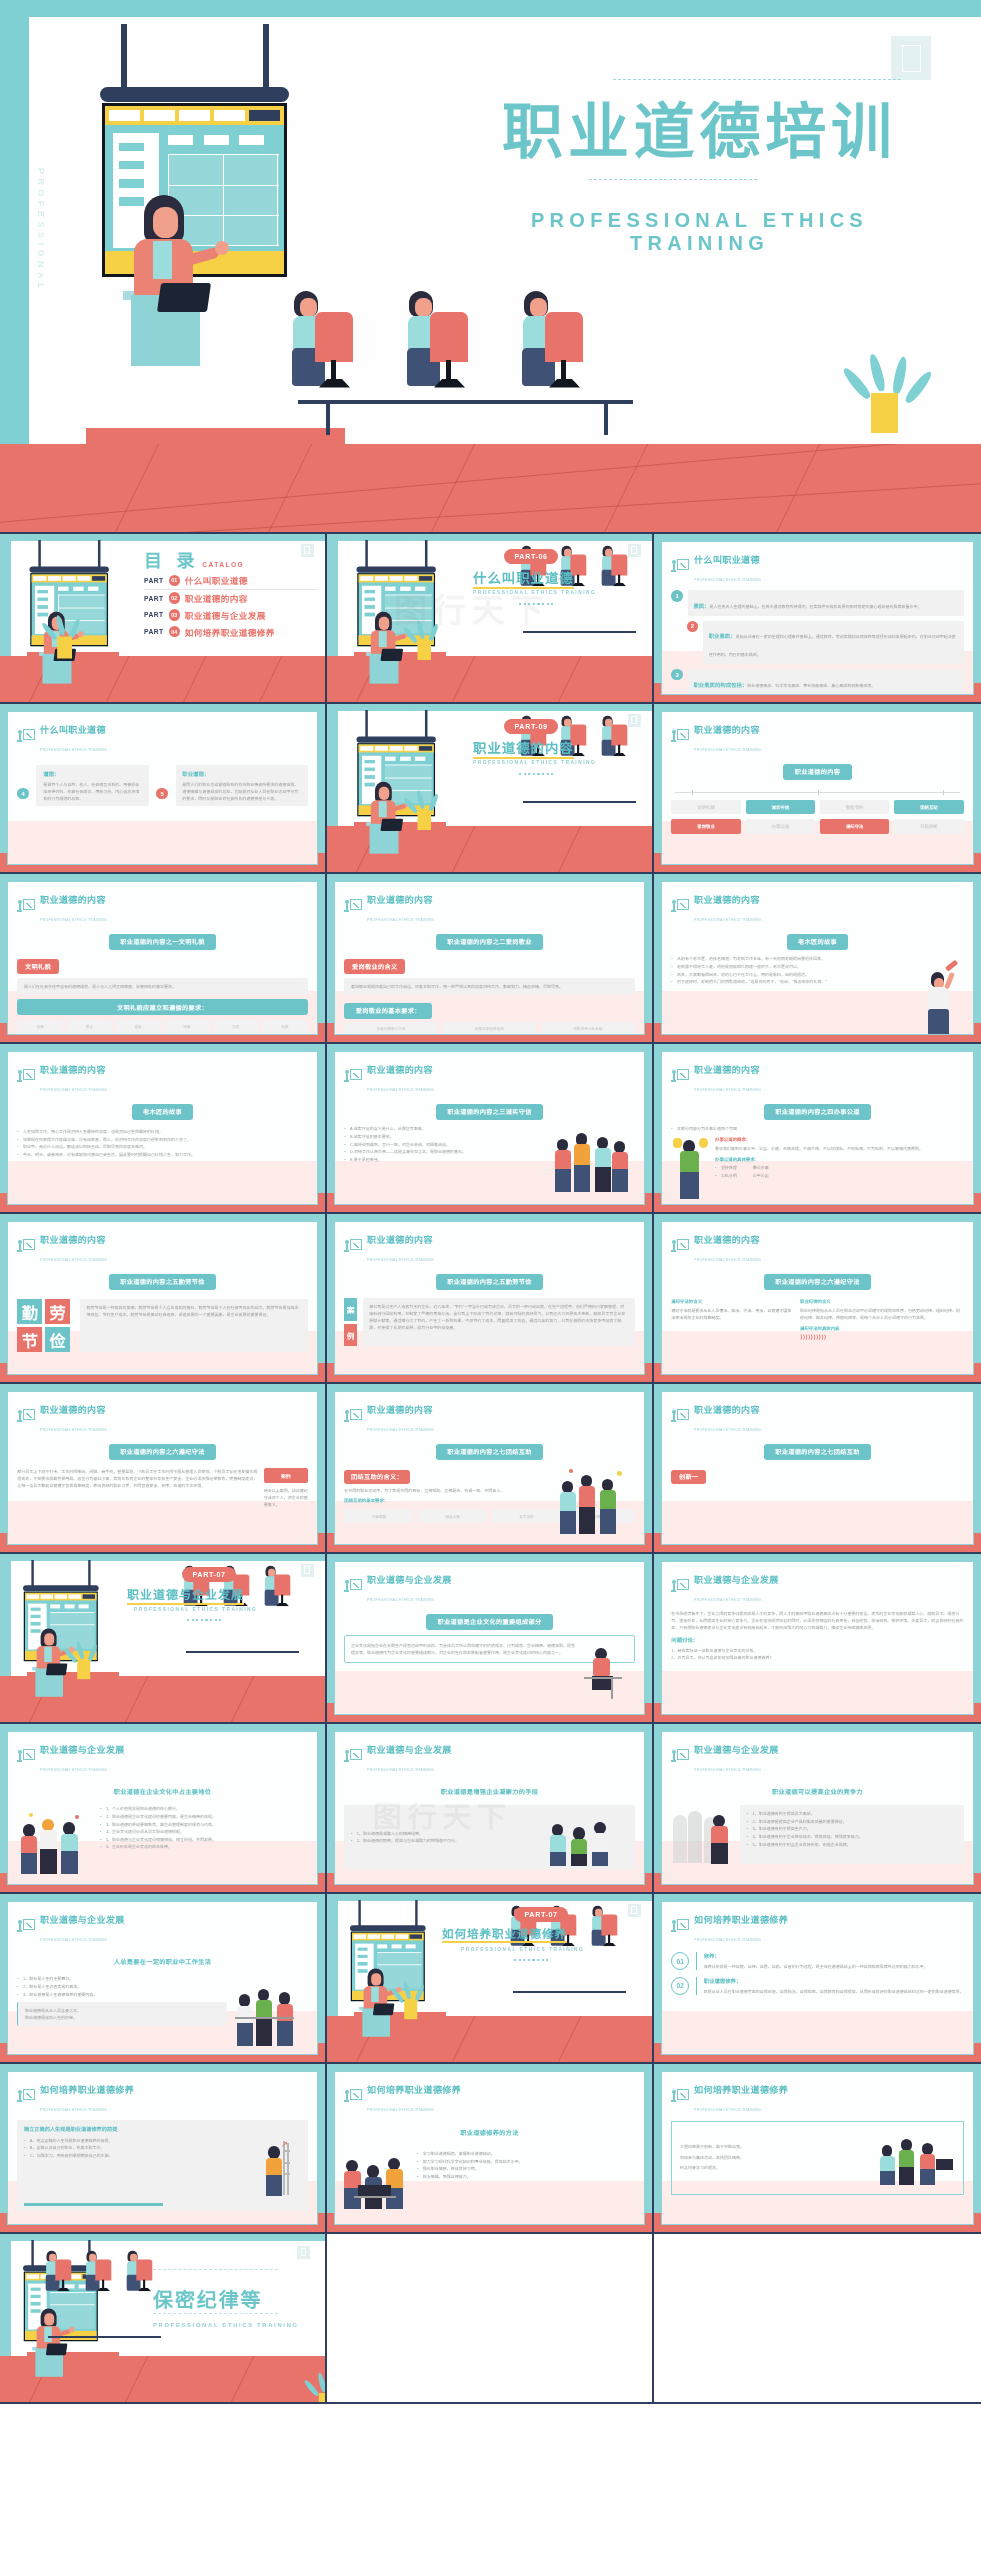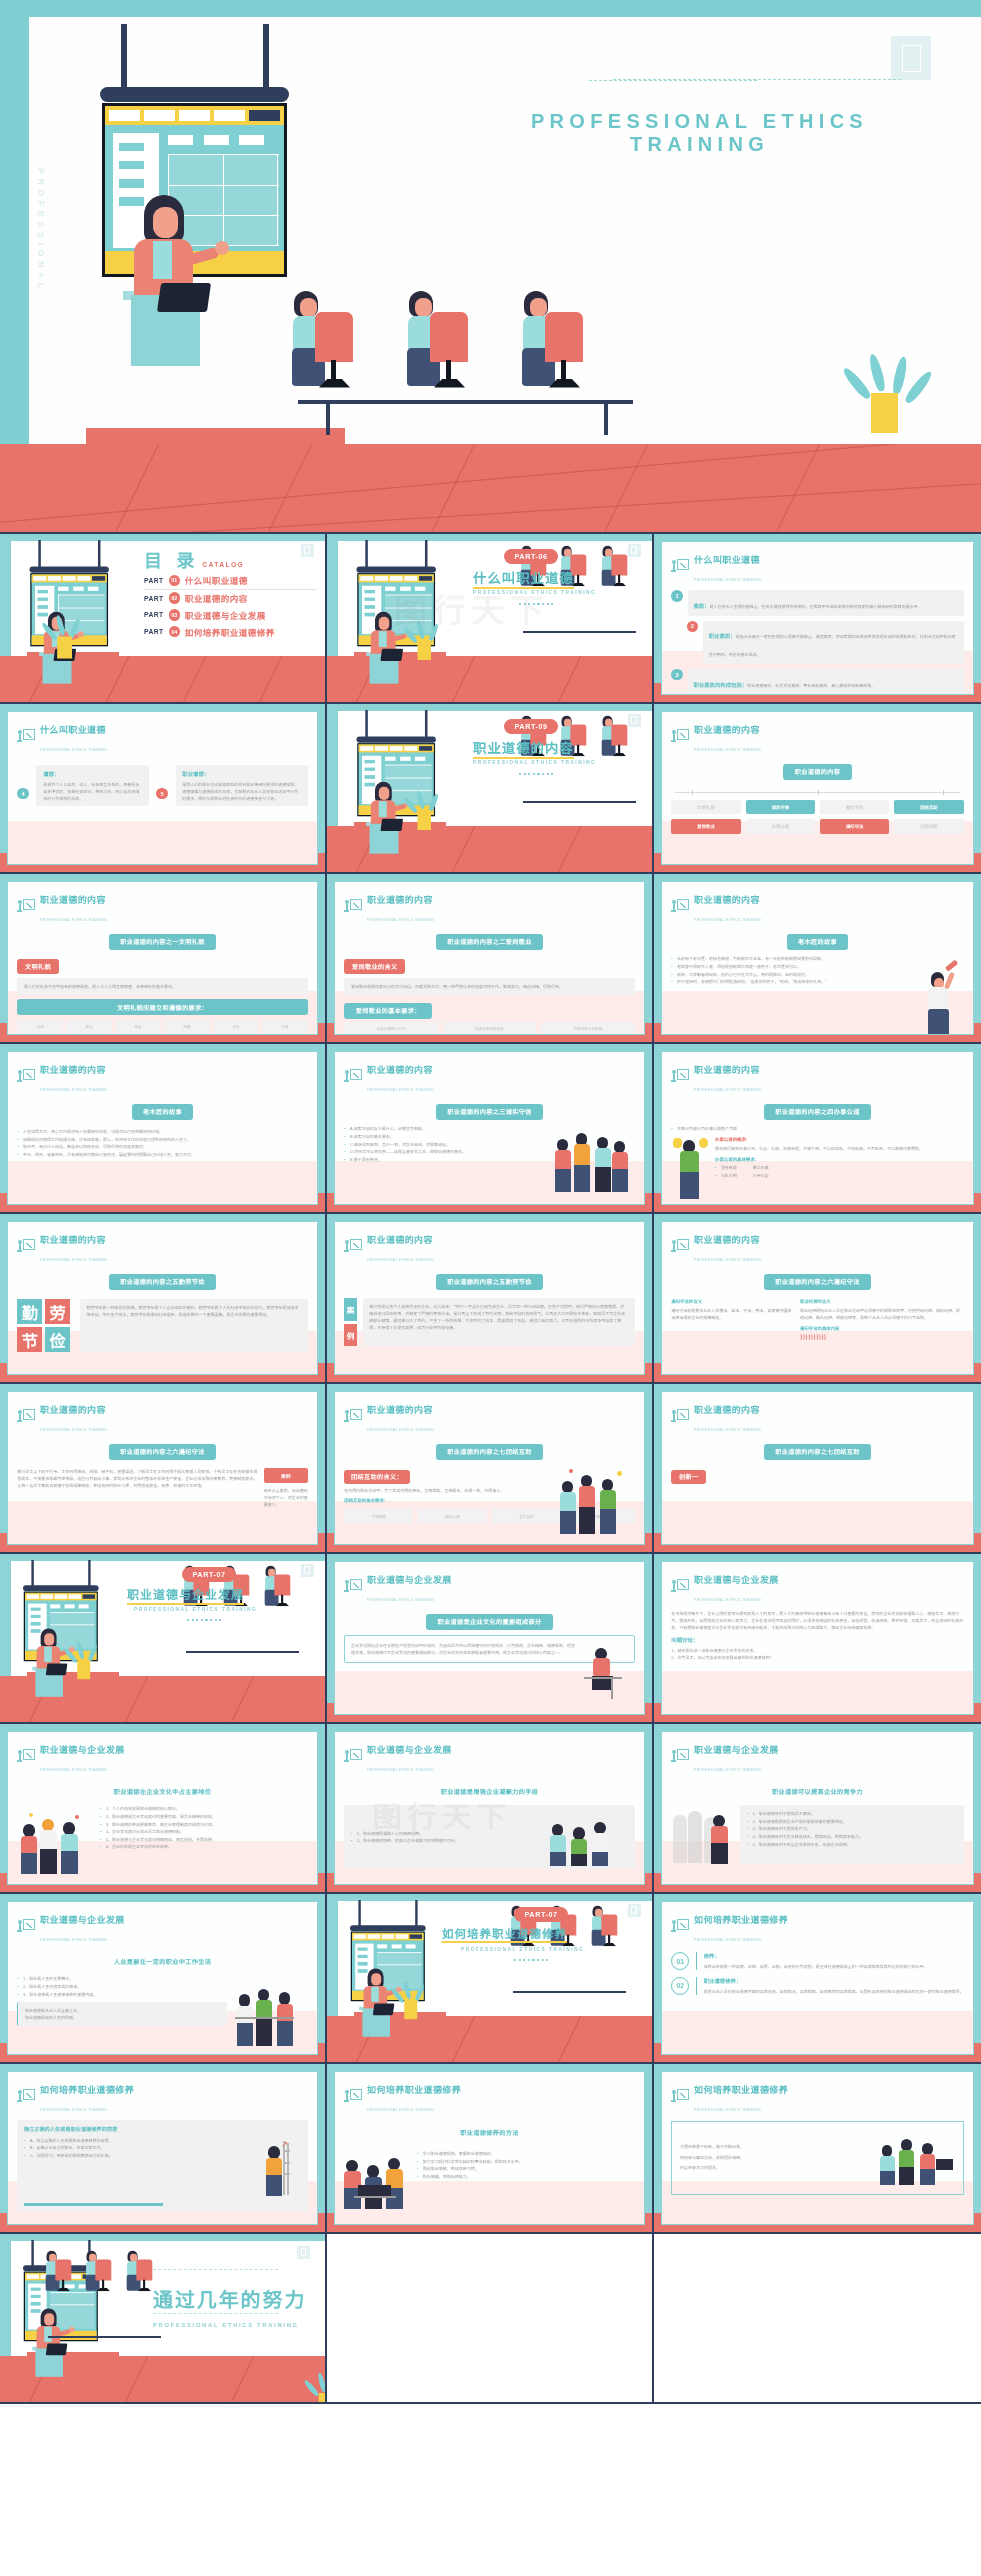--- a/index.html
+++ b/index.html
@@ -342,20 +342,21 @@
       <span class="leaf" style="left:44px;top:21px;transform:rotate(38deg)"></span>
       <div class="pot"></div>
     </div>
 
     <div class="hero-sq">
         <i></i>
       </div>
 
     <div class="hero-title-box">
       <div class="hero-dash-top"></div>
+      <div class="hero-cn">职业道德培训</div>
       <div class="hero-dash-bot"></div>
       <div class="hero-en">PROFESSIONAL ETHICS TRAINING</div>
     </div>
   </div>
 
   <div class="grid">
 
     <div class="cell">
       <div class="partslide">
         <div class="ps-teal-top"></div>
@@ -1796,21 +1797,21 @@
               <div class="head"></div>
               <div class="face"></div>
               <div class="torso"></div>
               <div class="legs"></div>
               <div class="chair"></div>
               <div class="chair-stem"></div>
               <div class="chair-foot"></div>
             </div>
         </div>
         <div style="position:absolute;left:153px;top:35px;width:125px;border-top:1.4px dashed #bde0e2"></div>
-        <div class="thanks-cn">通过几年的努力</div>
+        <div class="thanks-cn">保密纪律等</div>
         <div style="position:absolute;left:153px;top:79px;width:125px;border-top:1.4px dashed #bde0e2"></div>
         <div class="thanks-en">PROFESSIONAL ETHICS TRAINING</div>
         <div class="ps-sq" style="right:15.3px;top:11.5px">
             <i></i>
           </div>
       </div>
     </div>
 
     <div class="cell empty"></div>
 

